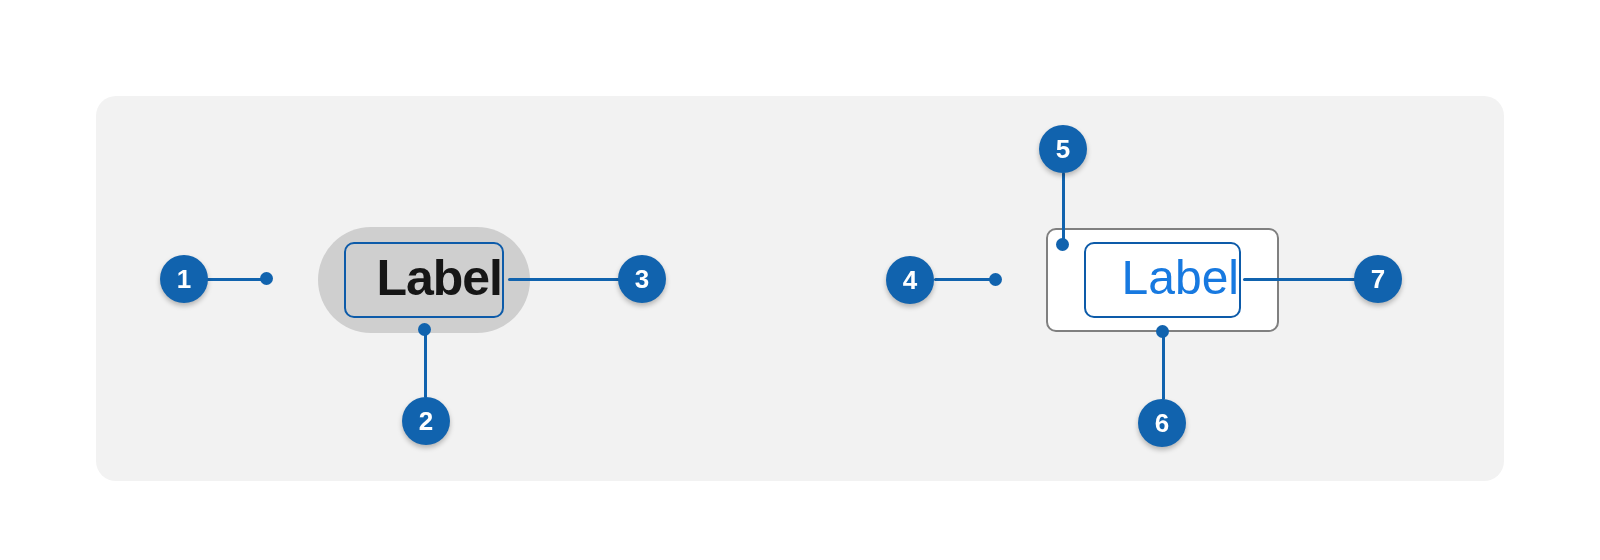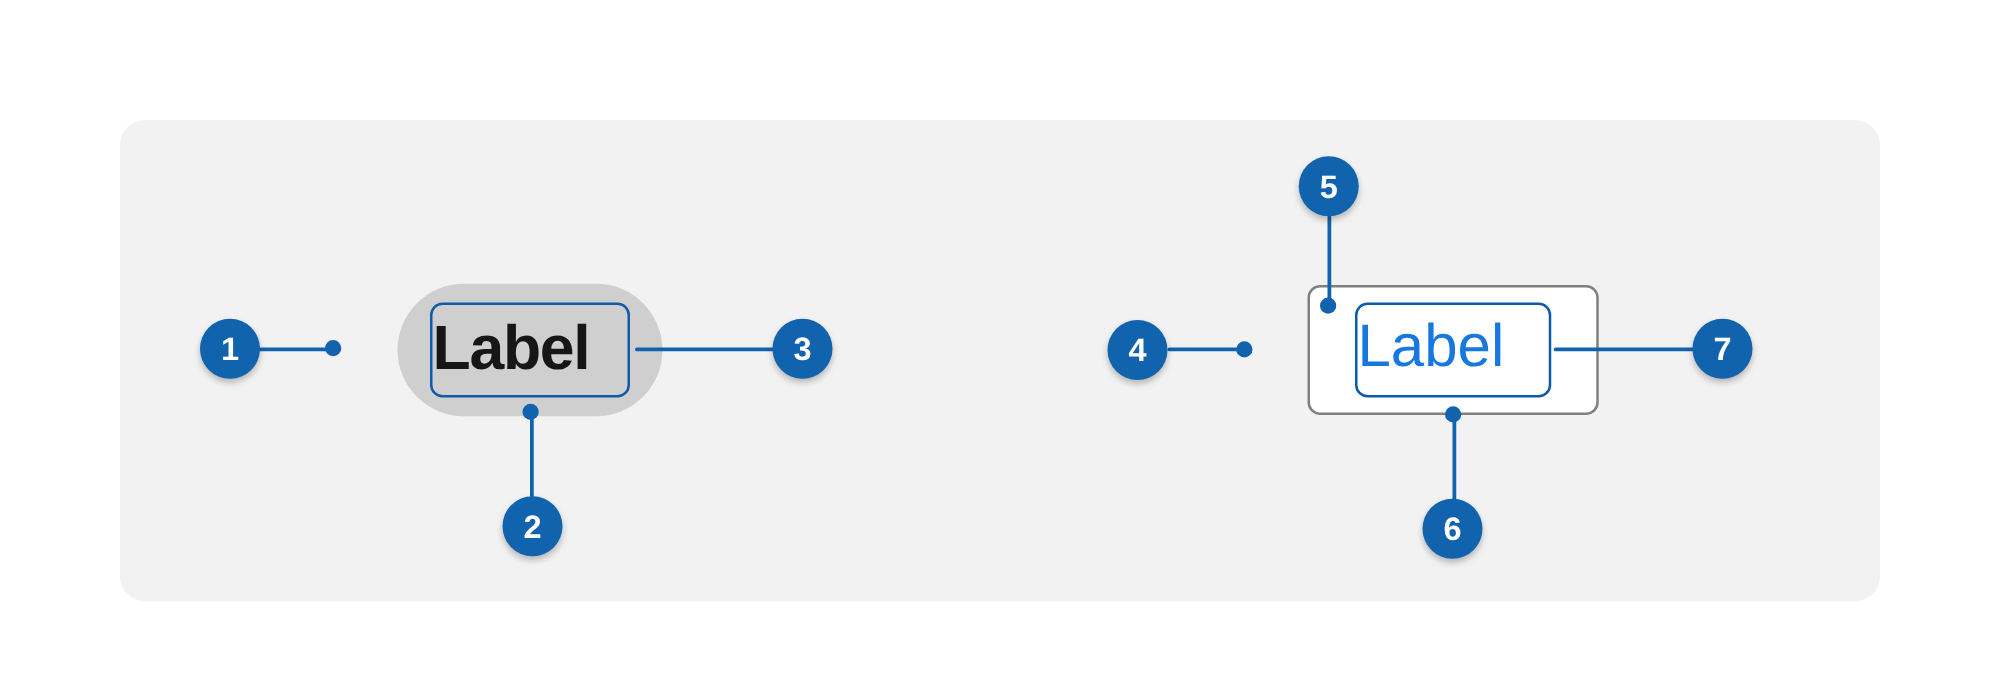--- a/index.html
+++ b/index.html
@@ -25,21 +25,21 @@
     background:var(--panel-bg);border-radius:20px;
   }
   
   .pill{
     position:absolute;left:318px;top:227px;width:212px;height:106px;
     background:var(--pill-fill);border-radius:53px;
     display:flex;align-items:center;justify-content:center;
   }
   .focus-ring{
     border:2.5px solid var(--focus-border);border-radius:10px;
-    display:flex;align-items:center;justify-content:flex-start;
+    display:flex;align-items:center;justify-content:flex-end;
   }
   .focus-ring.left{width:160px;height:76px;}
   .label-bold{
     font-size:50px;font-weight:700;color:var(--pill-text);
     letter-spacing:-1px;line-height:1;padding-bottom:4px;
   }
   
   .box{
     position:absolute;left:1046px;top:228px;width:233px;height:104px;
     background:var(--box-fill);border:2px solid var(--box-border);border-radius:10px;

